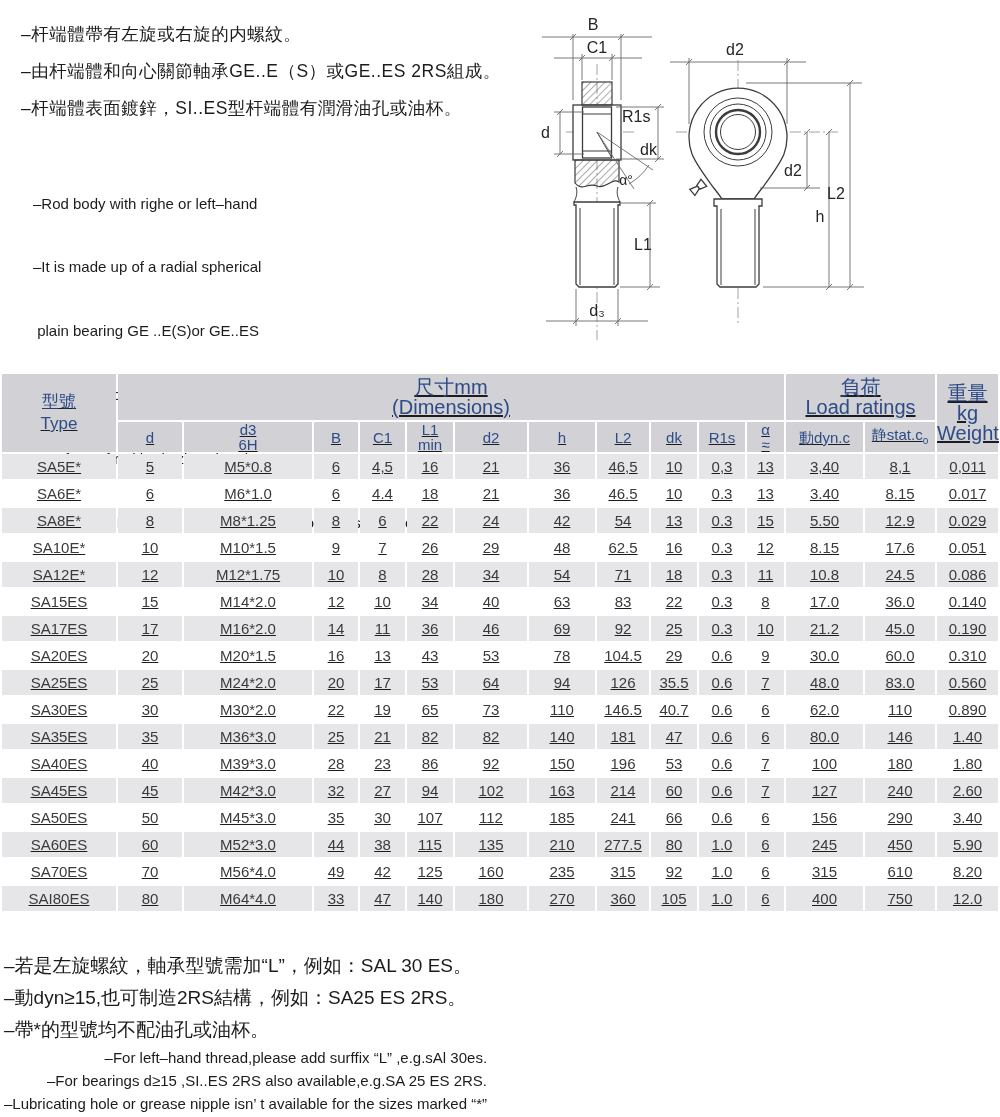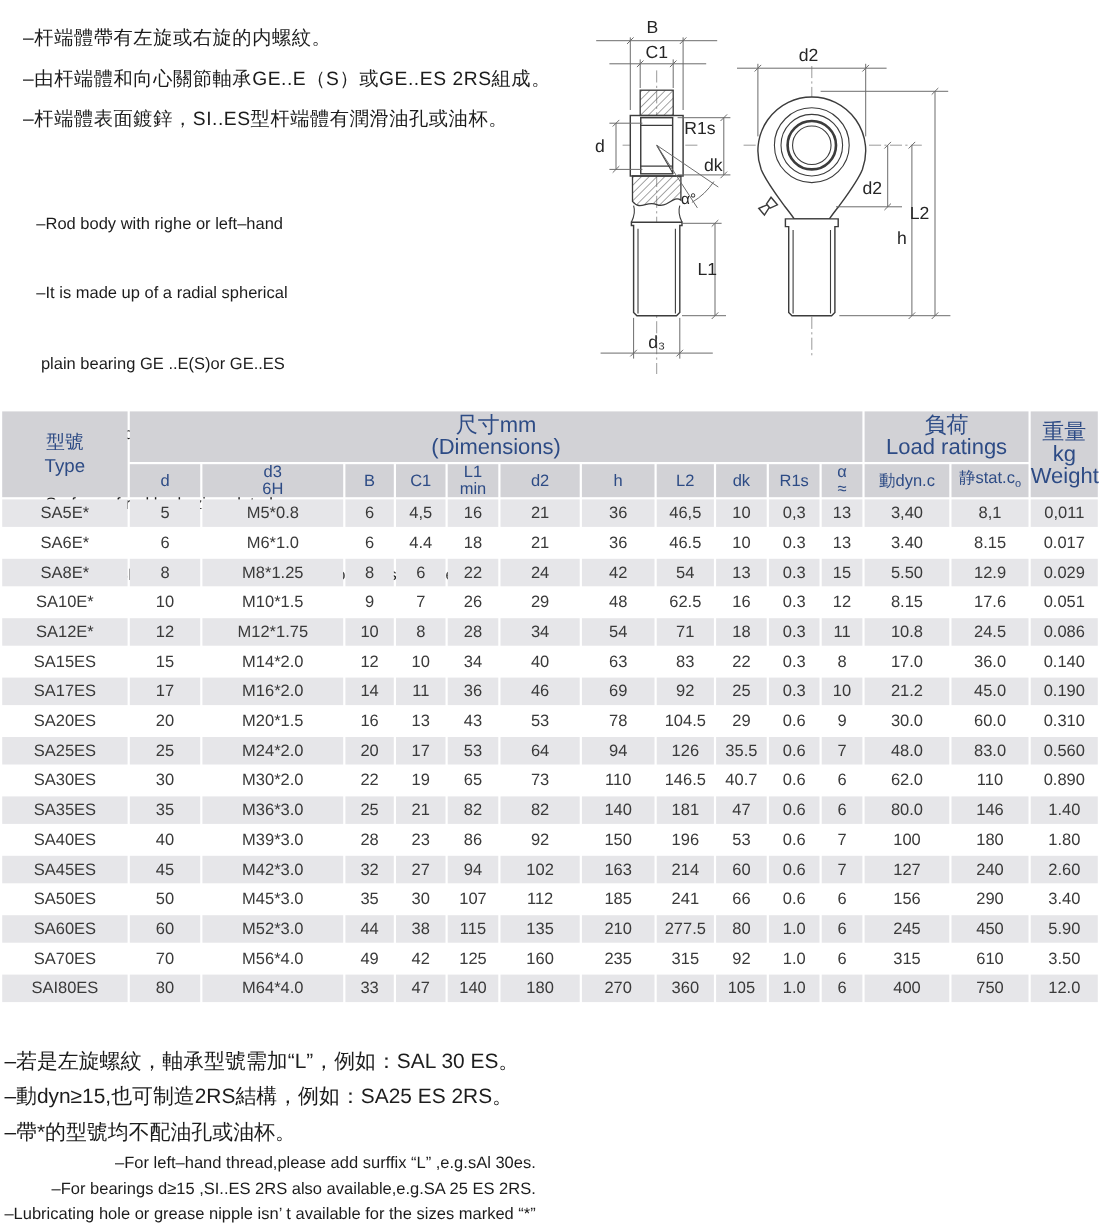--- a/index.html
+++ b/index.html
@@ -10,21 +10,21 @@
   .tech{position:absolute;left:530px;top:8px;}
   .lbl{font-family:"Liberation Sans",sans-serif;font-size:16px;fill:#262626;}
   .lbl-sm{font-family:"Liberation Sans",sans-serif;font-size:14px;fill:#262626;}
   .part{fill:#ffffff;stroke:#3c3c3c;stroke-width:1.3;}
   .part2{fill:none;stroke:#3c3c3c;stroke-width:1;}
   .partB{fill:none;stroke:#3c3c3c;stroke-width:2.4;}
   .hatch{fill:url(#hp);stroke:#3c3c3c;stroke-width:1.2;}
   .dimg line,.dimg path{stroke:#6a6a6a;stroke-width:.9;fill:none;}
   .cl{stroke:#8c8c8c;stroke-width:.8;stroke-dasharray:11 3 2 3;fill:none;}
   table.dim{position:absolute;top:372px;left:0;width:1000px;border-collapse:separate;
-            border-spacing:2px;table-layout:fixed;}
+            border-spacing:2px;table-layout:fixed;text-decoration:underline;}
   table.dim th{background:#d2d2d6;color:#2d4b85;font-weight:normal;padding:0;vertical-align:middle;text-align:center;}
   .hr1 th{font-size:20px;line-height:20px;height:46px;}
   .hr1 th.big{font-size:17px;line-height:22px;}
   .hr2 th{font-size:15px;line-height:15px;height:30px;}
   table.dim td{text-align:center;font-size:15px;color:#3a3a3a;height:25px;padding:0;vertical-align:middle;}
   tr.row-gray td{background:#e6e6e9;}
   tr.row-white td{background:#ffffff;}
   .notes-zh{position:absolute;left:4px;top:950px;font-size:19px;line-height:32px;}
   .notes-en{position:absolute;left:4px;top:1046px;font-size:15px;line-height:23px;text-align:right;}
   sub{font-size:10px;}
@@ -487,21 +487,21 @@
           <td>42</td>
           <td>125</td>
           <td>160</td>
           <td>235</td>
           <td>315</td>
           <td>92</td>
           <td>1.0</td>
           <td>6</td>
           <td>315</td>
           <td>610</td>
-          <td>3.50</td>
+          <td>8.20</td>
         </tr>
         <tr class="row-gray">
           <td>SAI80ES</td>
           <td>80</td>
           <td>M64*4.0</td>
           <td>33</td>
           <td>47</td>
           <td>140</td>
           <td>180</td>
           <td>270</td>

